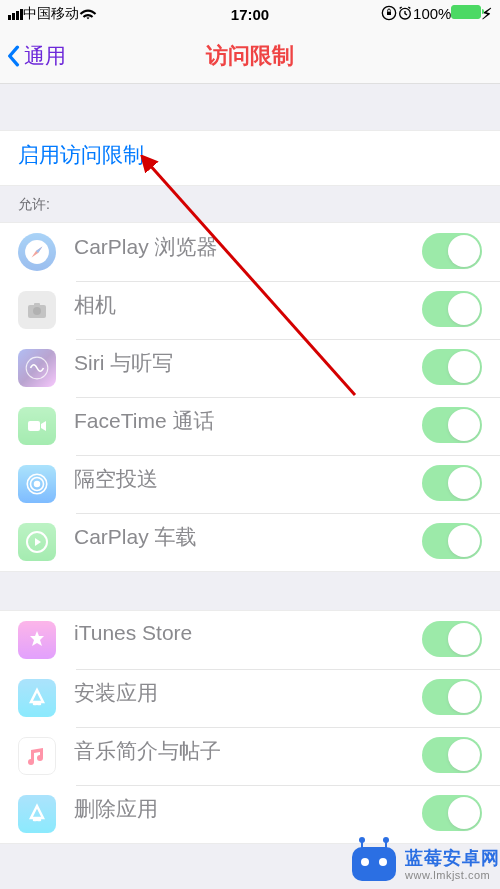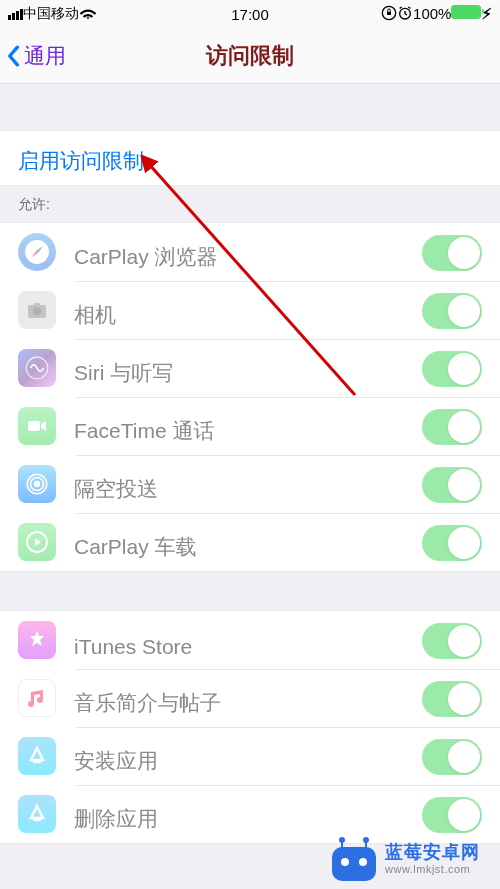--- a/index.html
+++ b/index.html
@@ -29,21 +29,21 @@
       position: relative;
     }
     .status-left {
       display: flex;
       align-items: center;
     }
     .status-center {
       position: absolute;
       left: 50%;
       transform: translateX(-50%);
-      font-weight: 400;
+      font-weight: 700;
     }
     .status-right {
       margin-left: auto;
       display: flex;
       align-items: flex-start;
     }
     .signal-icon { display: inline-flex; align-items: flex-end; gap: 1px; }
     .signal-bar { width: 3px; background: #000; }
     .signal-bar.b1 { height: 5px; }
     .signal-bar.b2 { height: 7px; }
@@ -90,34 +90,34 @@
     .chevron-left {
       width: 14px;
       height: 22px;
     }
     .nav-title {
       position: absolute;
       left: 50%;
       transform: translateX(-50%);
       font-size: 22px;
       font-weight: 600;
-      color: #7f1d1d;
+      color: #ef4444;
     }
 
     
     .group { background: #fff; border-top: 0.5px solid rgba(0,0,0,0.08); border-bottom: 0.5px solid rgba(0,0,0,0.08); }
     .group-top-gap { height: 46px; }
     .group-header {
       padding: 10px 18px 8px;
       font-size: 14px;
       color: #6D6D72;
     }
     .cell {
       display: flex;
-      align-items: flex-end;
+      align-items: flex-start;
       padding: 10px 18px;
       min-height: 58px;
       position: relative;
       border-radius: 12px;
     }
     .cell + .cell::before {
       content: "";
       position: absolute;
       left: 76px;
       right: 0;
@@ -181,24 +181,24 @@
       position: absolute;
       top: 155px;
       left: 140px;
       pointer-events: none;
       z-index: 10;
     }
 
     
     .watermark {
       position: absolute;
-      right: 20px;
+      right: 0;
       bottom: 8px;
       display: flex;
-      align-items: center;
+      align-items: flex-end;
       gap: 6px;
       z-index: 20;
     }
     .wm-robot {
       width: 50px;
       height: 44px;
       position: relative;
     }
     .wm-head {
       width: 44px;
@@ -378,35 +378,35 @@
   <div class="cell">
     <div class="app-icon icon-itunes">
       <svg width="24" height="24" viewBox="0 0 24 24">
           <path d="M12 3l2 5h5l-4 4 2 6-5-3-5 3 2-6-4-4h5z" fill="#fff"></path>
         </svg>
     </div>
     <span class="cell-label">iTunes Store</span>
     <div class="switch"></div>
   </div>
   <div class="cell">
+    <div class="app-icon icon-appstore">
+      <svg width="24" height="24" viewBox="0 0 24 24">
+          <path d="M12 4l6 12H6zM9 18h2M15 18h-2" stroke="#fff" stroke-width="2.5" fill="none" stroke-linecap="round"></path>
+        </svg>
+    </div>
+    <span class="cell-label">安装应用</span>
+    <div class="switch"></div>
+  </div>
+  <div class="cell">
     <div class="app-icon icon-music">
       <svg width="24" height="24" viewBox="0 0 24 24">
           <path d="M9 18a3 3 0 11-3-3V6l12-2v10a3 3 0 11-3-3V8L9 9v9z" fill="#FF2D55"></path>
         </svg>
     </div>
     <span class="cell-label">音乐简介与帖子</span>
-    <div class="switch"></div>
-  </div>
-  <div class="cell">
-    <div class="app-icon icon-appstore">
-      <svg width="24" height="24" viewBox="0 0 24 24">
-          <path d="M12 4l6 12H6zM9 18h2M15 18h-2" stroke="#fff" stroke-width="2.5" fill="none" stroke-linecap="round"></path>
-        </svg>
-    </div>
-    <span class="cell-label">安装应用</span>
     <div class="switch"></div>
   </div>
   <div class="cell">
     <div class="app-icon icon-appstore">
       <svg width="24" height="24" viewBox="0 0 24 24">
           <path d="M12 4l6 12H6zM9 18h2M15 18h-2" stroke="#fff" stroke-width="2.5" fill="none" stroke-linecap="round"></path>
         </svg>
     </div>
     <span class="cell-label">删除应用</span>
     <div class="switch"></div>

